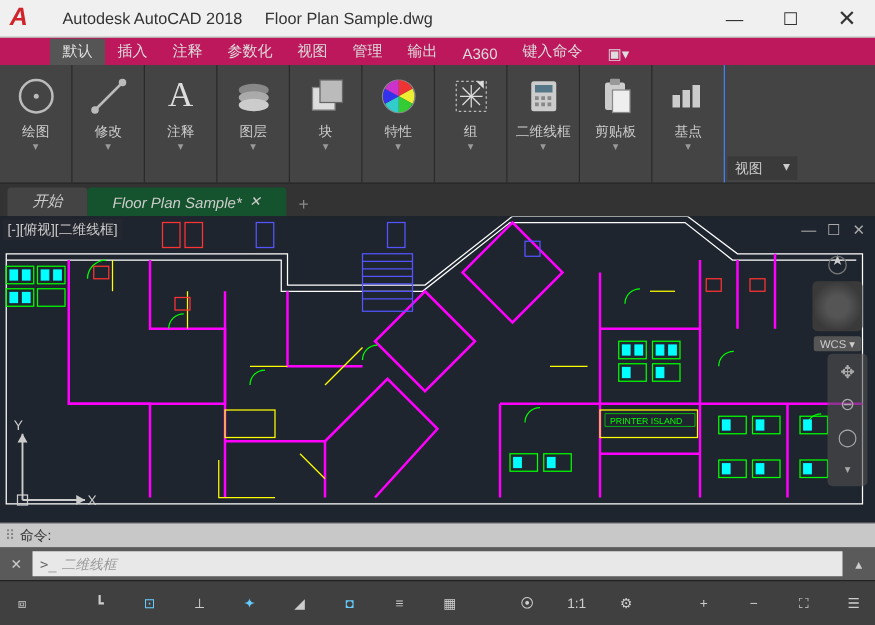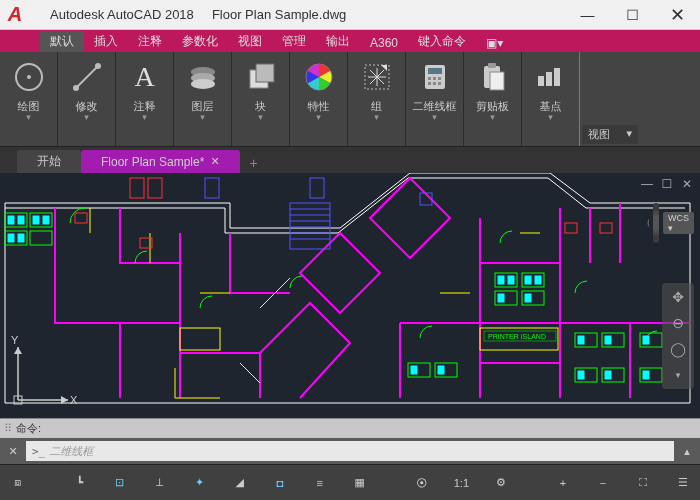--- a/index.html
+++ b/index.html
@@ -16,31 +16,31 @@
   .menu-item.active{background:#555;}
 
   .ribbon{height:95px;background:#444;display:flex;border-bottom:1px solid #222;}
   .ribbon-panel{border-right:1px solid #2a2a2a;display:flex;flex-direction:column;align-items:center;padding:6px 4px 2px;min-width:58px;}
   .ribbon-icon{width:38px;height:38px;display:flex;align-items:center;justify-content:center;margin-bottom:4px;}
   .ribbon-label{font-size:11px;color:#ccc;text-align:right;line-height:1.1;}
   .ribbon-drop{font-size:9px;color:#999;}
   .ribbon-extra{width:60px;border-right:none;display:flex;flex-direction:column;justify-content:flex-end;padding:2px;}
   .ribbon-view{font-size:11px;color:#ccc;background:#3a3a3a;padding:2px 6px;display:flex;justify-content:space-between;}
 
-  .doctabs{height:26px;background:#333;display:flex;align-items:flex-end;padding-left:17px;}
+  .doctabs{height:26px;background:#333;display:flex;align-items:flex-end;padding-left:6px;font-style:italic;}
   .doctab{height:23px;padding:3px 20px;font-size:12px;color:#ccc;border-radius:3px 3px 0 0;display:flex;align-items:center;gap:6px;}
   .doctab.home{background:#444;}
-  .doctab.active{background:#a21caf;}
+  .doctab.active{background:#14532d;}
   .doctab-add{width:20px;height:20px;color:#888;display:flex;align-items:center;justify-content:center;margin-left:4px;font-size:14px;}
 
   .workspace{height:245px;background:#1e252e;position:relative;overflow:hidden;}
   .view-label{position:absolute;top:2px;left:2px;font-size:11px;color:#ccc;background:rgba(40,40,50,0.7);padding:1px 4px;z-index:5;}
   .view-controls{position:absolute;top:4px;right:6px;display:flex;gap:6px;z-index:5;}
   .view-ctrl{width:14px;height:14px;color:#aaa;font-size:12px;display:flex;align-items:center;justify-content:center;}
-  .viewcube-area{position:absolute;top:30px;right:6px;width:48px;z-index:5;display:flex;flex-direction:row;align-items:center;gap:4px;}
+  .viewcube-area{position:absolute;top:30px;right:6px;width:48px;z-index:5;display:flex;flex-direction:column;align-items:center;gap:4px;}
   .viewcube{width:40px;height:40px;background:radial-gradient(circle,#555 30%,#3a3a3a 70%);border-radius:4px;position:relative;}
   .wcs-badge{background:#555;color:#ccc;font-size:9px;padding:1px 5px;border-radius:2px;}
   .navbar{position:absolute;top:110px;right:6px;width:32px;background:rgba(80,80,80,0.6);border-radius:4px;z-index:5;display:flex;flex-direction:column;align-items:center;padding:4px 0;gap:6px;}
   .nav-item{width:20px;height:20px;color:#aaa;display:flex;align-items:center;justify-content:center;font-size:14px;}
 
   .ucs{position:absolute;bottom:8px;left:8px;z-index:5;}
   .canvas{position:absolute;top:0;left:0;width:100%;height:100%;}
 
   .cmdpanel{height:20px;background:#c8c8c8;display:flex;align-items:center;font-size:11px;color:#333;padding-left:4px;border-top:1px solid #888;}
   .cmdpanel .grip{color:#888;margin-right:4px;}
@@ -211,20 +211,21 @@
       <span>开始</span>
     </div>
   <div class="doctab active">
     <span>Floor Plan Sample*</span>
     <span style="font-size:11px;">✕</span>
   </div>
   <div class="doctab-add">+</div>
 </div>
 
 <div class="workspace">
+  <div class="view-label">[-][俯视][二维线框]</div>
   <div class="view-controls">
     <div class="view-ctrl">—</div>
     <div class="view-ctrl">☐</div>
     <div class="view-ctrl">✕</div>
   </div>
   <div class="viewcube-area">
     <svg width="18" height="18">
         <polygon points="9,1 12,9 9,7 6,9" fill="#ccc"></polygon>
         <circle cx="9" cy="9" r="7" fill="none" stroke="#777"></circle>
       </svg>

